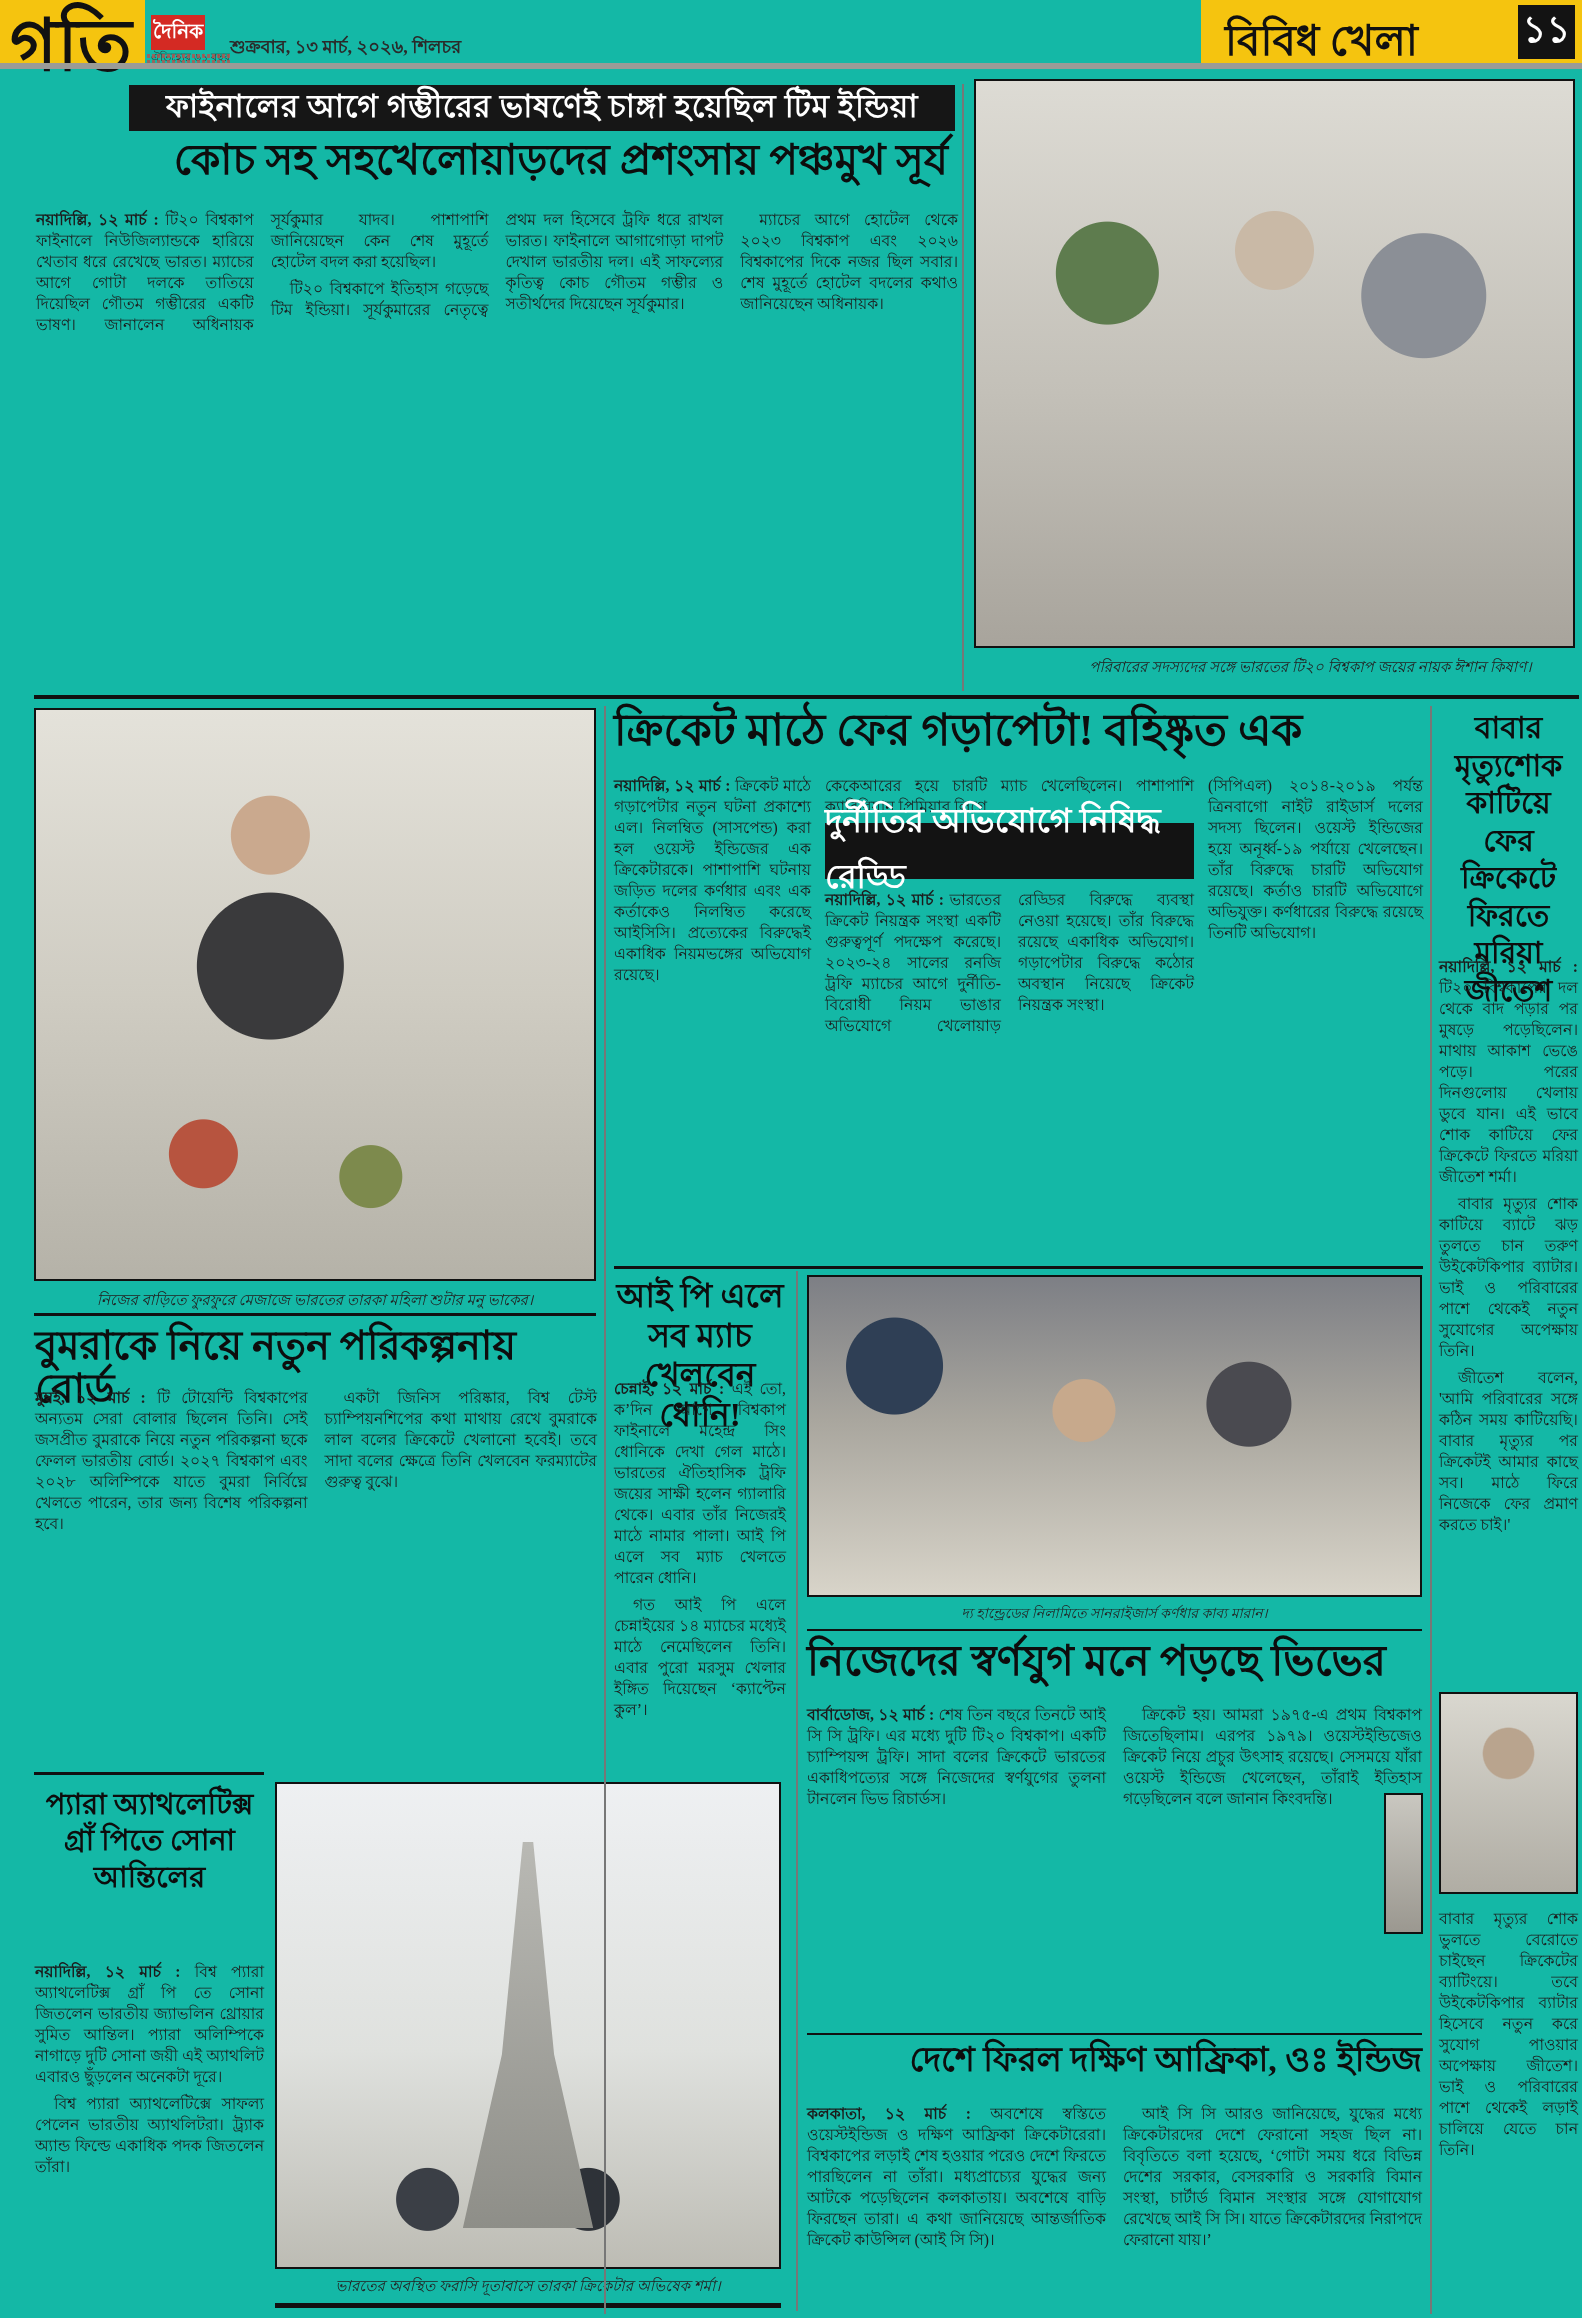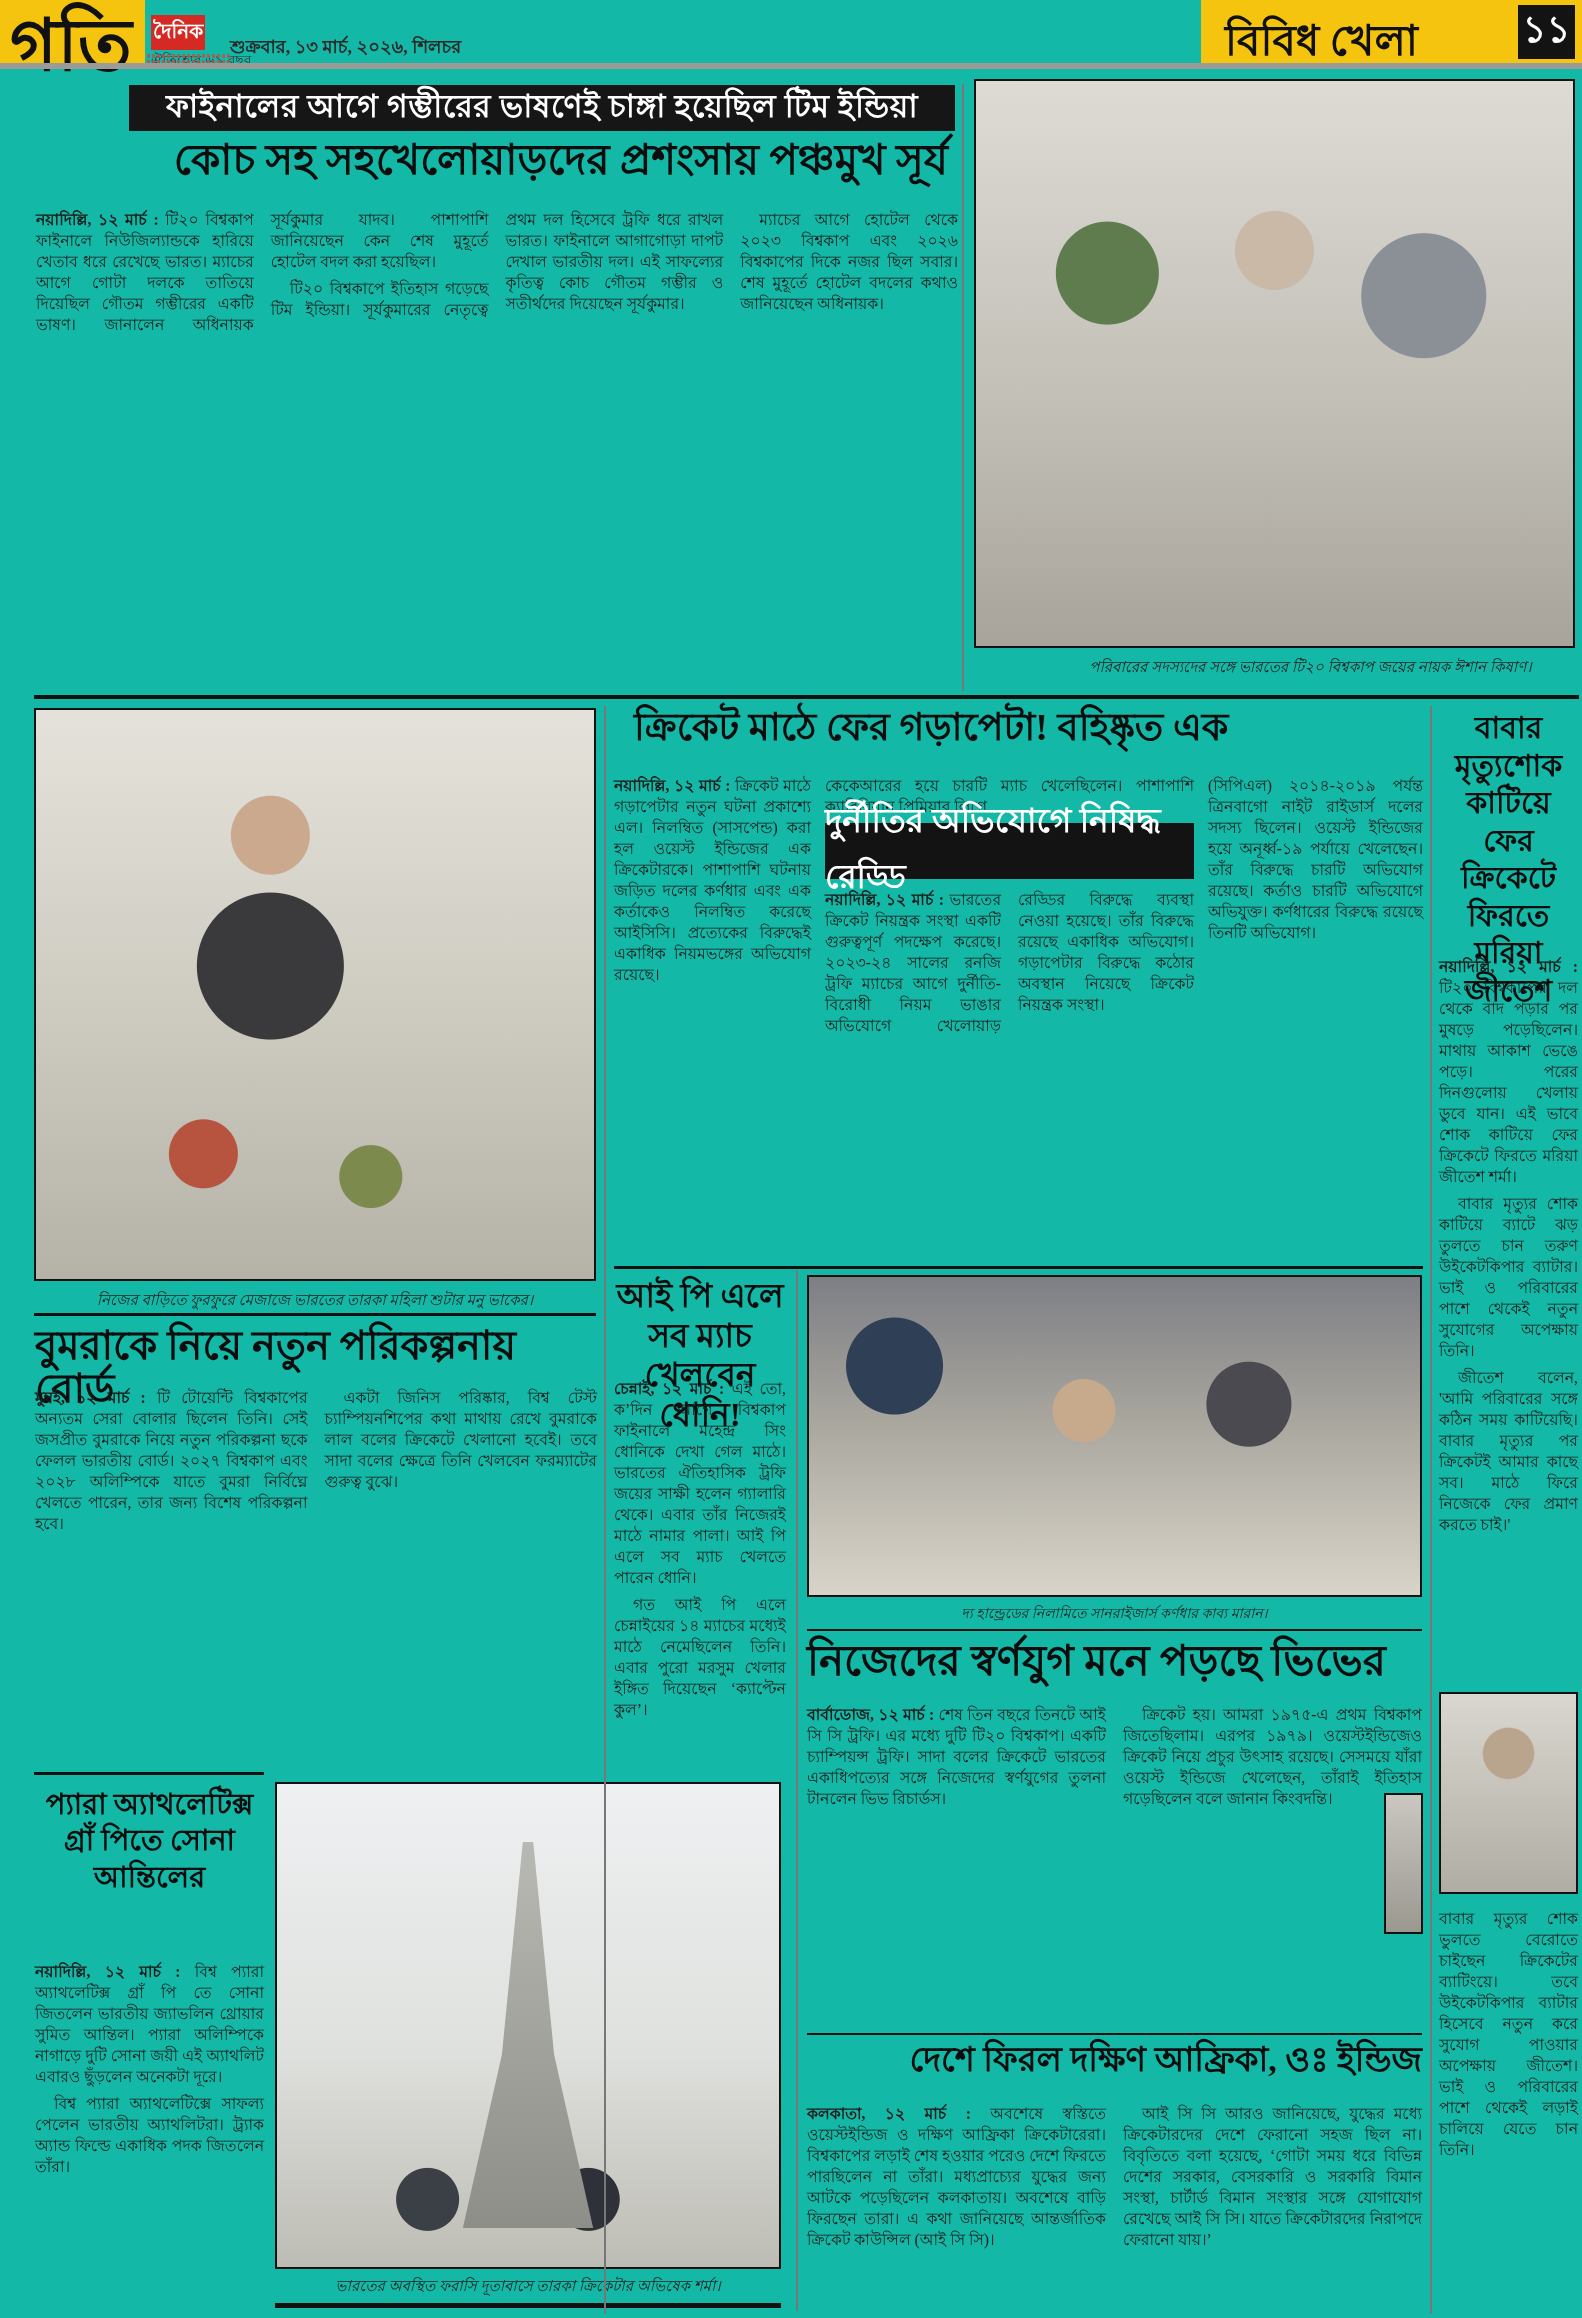--- a/index.html
+++ b/index.html
@@ -30,21 +30,21 @@
 </style>
 </head>
 <body>
 
 <div id="page">
 
   <div class="abs" style="left:0;top:0;width:1583px;height:63px;">
     <div class="abs" style="left:0;top:0;width:145px;height:63px;background:#F5C40F;"></div>
     <div class="abs" style="left:10px;top:-10px;width:135px;font-size:72px;font-weight:bold;color:#111;">গতি</div>
 
-    <div class="abs" style="left:151px;top:3.4px;width:107px;font-size:14px;color:#333;font-family:'Liberation Sans',sans-serif;margin-top:46px;">
+    <div class="abs" style="left:151px;top:3.4px;width:107px;font-size:11px;color:#333;font-family:'Liberation Sans',sans-serif;margin-top:46px;">
       <span>ঐতিহ্যের ৬১ বছর</span>
     </div>
     <div class="abs boxhead" style="left:151px;top:14.6px;width:54px;height:35px;background:#D42A23;font-size:20px;">
       <span>দৈনিক</span>
     </div>
     <div class="abs" style="left:147px;top:52px;width:84px;">
       <div class="smallprint"></div>
         <div class="smallprint"></div>
     </div>
 
@@ -86,21 +86,21 @@
   <div class="abs photo" style="left:34px;top:708px;width:562px;height:573px;
               background:
                 radial-gradient(circle at 42% 22%, #caa98e 0 39px, transparent 40px),
                 radial-gradient(circle at 42% 45%, #3a3a3c 0 73px, transparent 74px),
                 radial-gradient(circle at 30% 78%, #b7543f 0 34px, transparent 35px),
                 radial-gradient(circle at 60% 82%, #7d8a4d 0 31px, transparent 32px),
                 linear-gradient(180deg,#e4e2da 0%,#cfccc2 50%,#b5b2a8 100%);"></div>
   <div class="abs cap" style="left:34px;top:1288px;width:562px;">নিজের বাড়িতে ফুরফুরে মেজাজে ভারতের তারকা মহিলা শুটার মনু ভাকের।</div>
   <div class="abs hr" style="left:34px;top:1313px;width:562px;height:3.4px;"></div>
 
-  <div class="abs headline" style="left:614px;top:707px;width:809px;font-size:38px;margin-left:20px;">ক্রিকেট মাঠে ফের গড়াপেটা! বহিষ্কৃত এক</div>
+  <div class="abs headline" style="left:614px;top:707px;width:809px;font-size:44px;">ক্রিকেট মাঠে ফের গড়াপেটা! বহিষ্কৃত এক</div>
 
   <div class="abs body-txt" style="left:614px;top:775px;width:197px;height:506px;">
     <p class="first"><span class="dl">নয়াদিল্লি, ১২ মার্চ :</span>
        <span>ক্রিকেট মাঠে গড়াপেটার নতুন ঘটনা প্রকাশ্যে এল। নিলম্বিত (সাসপেন্ড) করা হল ওয়েস্ট ইন্ডিজের এক ক্রিকেটারকে। পাশাপাশি ঘটনায় জড়িত দলের কর্ণধার এবং এক কর্তাকেও নিলম্বিত করেছে আইসিসি। প্রত্যেকের বিরুদ্ধেই একাধিক নিয়মভঙ্গের অভিযোগ রয়েছে।</span></p>
   </div>
 
   <div class="abs body-txt" style="left:825px;top:775px;width:369px;height:44px;">
     <p class="first">কেকেআরের হয়ে চারটি ম্যাচ খেলেছিলেন। পাশাপাশি ক্যারিবিয়ান প্রিমিয়ার লিগে</p>
   </div>
 

